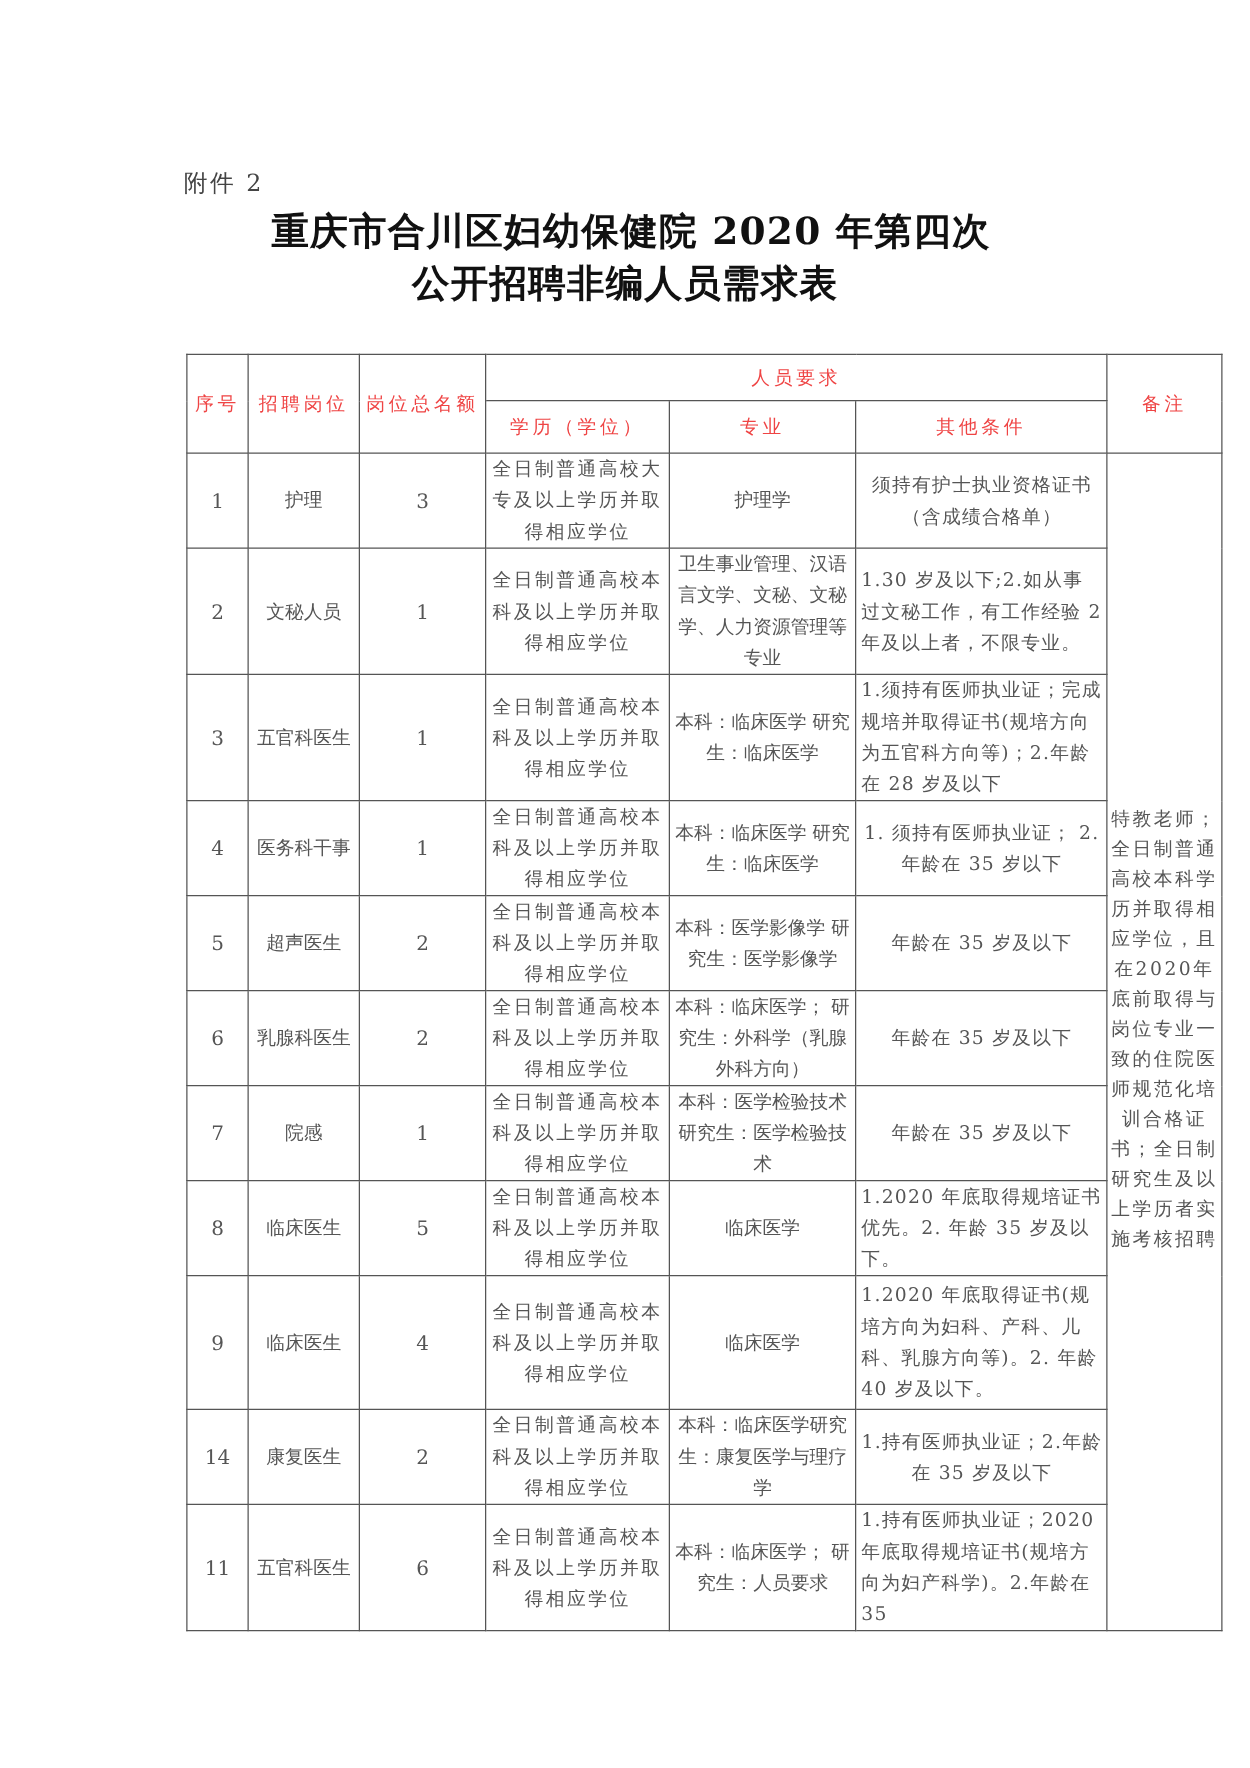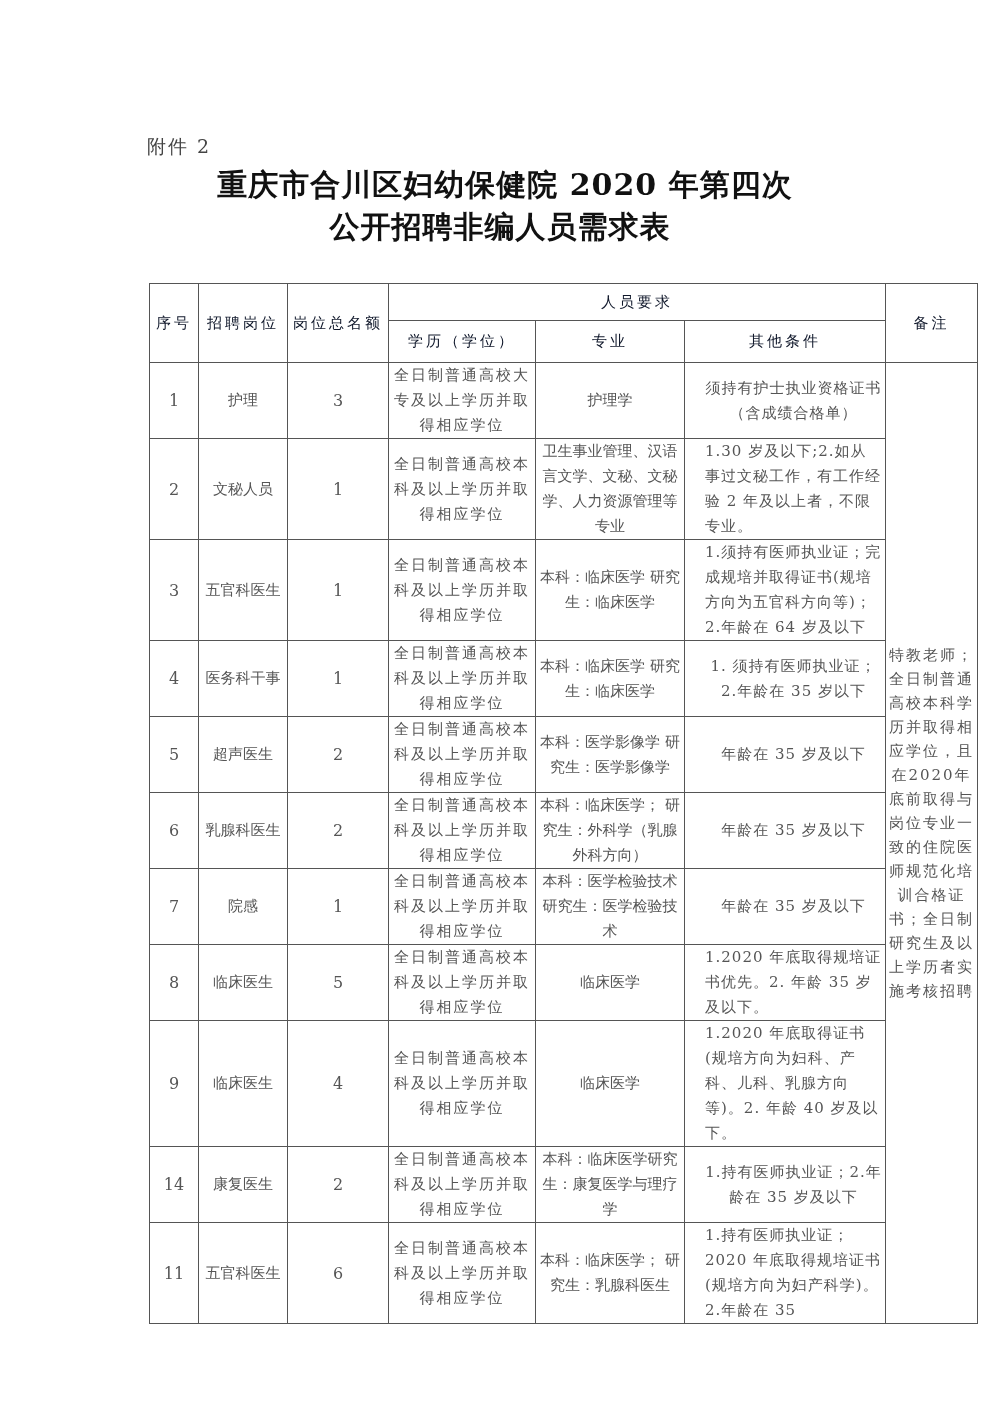--- a/index.html
+++ b/index.html
@@ -25,24 +25,24 @@
     border-collapse: collapse; table-layout: fixed;
     width: 828px;
     font-size: 15px; color: #555;
   }
   table.req td, table.req th {
     border: 1.5px solid #555;
     text-align: center; vertical-align: middle;
     padding: 0 3px; line-height: 25px;
     font-weight: normal;
   }
-  table.req th { color: #0f172a; letter-spacing: 3px; font-size: 15px; }
+  table.req th { color: #ef4444; letter-spacing: 3px; font-size: 15px; }
   table.req td.num { font-size: 16px; color: #555; }
   table.req td.edu { letter-spacing: 2px; margin-top: 16px; }
-  table.req td.other { text-align: left; letter-spacing: 1px; padding-left: 20px; }
+  table.req td.other { text-align: left; letter-spacing: 1px; padding-left: 4px; }
   table.req td.other.center { text-align: center; }
   table.req td.remark { vertical-align: top; padding-top: 280px; letter-spacing: 2px; line-height: 24px; }
 </style>
 </head>
 <body>
 
 <div class="attach-label">附件 2</div>
 <div class="title l1">重庆市合川区妇幼保健院 2020 年第四次</div>
 <div class="title l2">公开招聘非编人员需求表</div>
 
@@ -87,21 +87,21 @@
       <td class="edu">全日制普通高校本科及以上学历并取得相应学位</td>
       <td>卫生事业管理、汉语言文学、文秘、文秘学、人力资源管理等专业</td>
       <td class="other">1.30 岁及以下;2.如从事过文秘工作，有工作经验 2 年及以上者，不限专业。</td>
     </tr>
     <tr style="height:100px">
       <td class="num">3</td>
       <td>五官科医生</td>
       <td class="num">1</td>
       <td class="edu">全日制普通高校本科及以上学历并取得相应学位</td>
       <td>本科：临床医学 研究生：临床医学</td>
-      <td class="other">1.须持有医师执业证；完成规培并取得证书(规培方向为五官科方向等)；2.年龄在 64 岁及以下</td>
+      <td class="other">1.须持有医师执业证；完成规培并取得证书(规培方向为五官科方向等)；2.年龄在 28 岁及以下</td>
     </tr>
     <tr style="height:76px">
       <td class="num">4</td>
       <td>医务科干事</td>
       <td class="num">1</td>
       <td class="edu">全日制普通高校本科及以上学历并取得相应学位</td>
       <td>本科：临床医学 研究生：临床医学</td>
       <td class="other center">1. 须持有医师执业证； 2.年龄在 35 岁以下</td>
     </tr>
     <tr style="height:76px">
@@ -150,17 +150,17 @@
       <td class="num">2</td>
       <td class="edu">全日制普通高校本科及以上学历并取得相应学位</td>
       <td>本科：临床医学研究生：康复医学与理疗学</td>
       <td class="other center">1.持有医师执业证；2.年龄在 35 岁及以下</td>
     </tr>
     <tr style="height:87px">
       <td class="num">11</td>
       <td>五官科医生</td>
       <td class="num">6</td>
       <td class="edu">全日制普通高校本科及以上学历并取得相应学位</td>
-      <td>本科：临床医学； 研究生：乳腺科医生</td>
+      <td>本科：临床医学； 研究生：人员要求</td>
       <td class="other">1.持有医师执业证；2020 年底取得规培证书(规培方向为妇产科学)。2.年龄在 35</td>
     </tr>
   </tbody>
 </table>
 
 </body></html>

